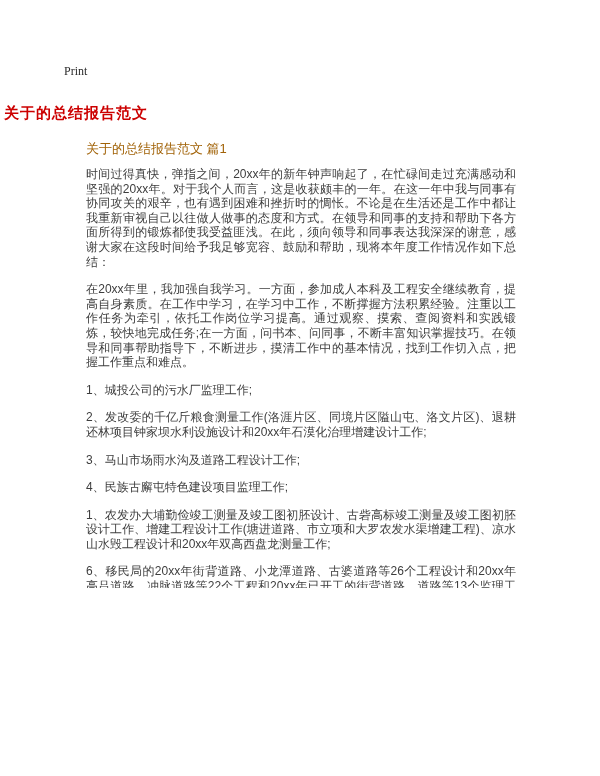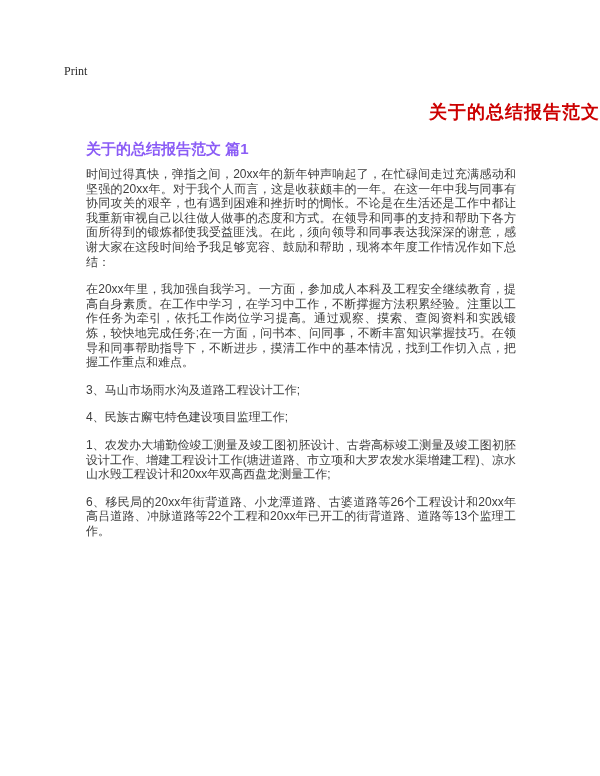--- a/index.html
+++ b/index.html
@@ -19,65 +19,67 @@
   .print-link {
     display: inline-block;
     margin: 64px 0 0 64px;
     font-family: "Liberation Serif", serif;
     font-size: 12px;
     color: #2b2b2b;
     cursor: pointer;
   }
   .doc-title {
     margin: 22px 0 0 4px;
-    text-align: right;
-    font-size: 18px;
+    text-align: left;
+    font-size: 15px;
     line-height: 23px;
     font-weight: bold;
     color: #cc0000;
     letter-spacing: 1px;
   }
   .article {
     box-sizing: border-box;
     width: 430px;
     margin: 17px 84px 0 86px;
     color: #3d3d3d;
     font-size: 12px;
     line-height: 14.6px;
     text-align: justify;
   }
   .subtitle {
     margin: 0 0 11px 0;
     color: #3d3d3d;
   }
   .section-heading {
     margin: 0 0 11px 0;
-    font-size: 15px;
+    font-size: 13px;
     line-height: 15px;
-    font-weight: bold;
-    color: #8b5cf6;
+    font-weight: normal;
+    color: #a16207;
   }
   .article p {
     margin: 0 0 13px 0;
   }
 </style>
 </head>
 <body>
 
 <div class="page">
   <span class="print-link">Print</span>
 
   <h1 class="doc-title" style="color: rgb(204, 0, 0);">关于的总结报告范文</h1>
 
   <div class="article">
 
     <h2 class="section-heading">关于的总结报告范文 篇1</h2>
 
     <div>
         <p>时间过得真快，弹指之间，20xx年的新年钟声响起了，在忙碌间走过充满感动和坚强的20xx年。对于我个人而言，这是收获颇丰的一年。在这一年中我与同事有协同攻关的艰辛，也有遇到困难和挫折时的惆怅。不论是在生活还是工作中都让我重新审视自己以往做人做事的态度和方式。在领导和同事的支持和帮助下各方面所得到的锻炼都使我受益匪浅。在此，须向领导和同事表达我深深的谢意，感谢大家在这段时间给予我足够宽容、鼓励和帮助，现将本年度工作情况作如下总结：</p>
         <p>在20xx年里，我加强自我学习。一方面，参加成人本科及工程安全继续教育，提高自身素质。在工作中学习，在学习中工作，不断撑握方法积累经验。注重以工作任务为牵引，依托工作岗位学习提高。通过观察、摸索、查阅资料和实践锻炼，较快地完成任务;在一方面，问书本、问同事，不断丰富知识掌握技巧。在领导和同事帮助指导下，不断进步，摸清工作中的基本情况，找到工作切入点，把握工作重点和难点。</p>
+        <p>1、城投公司的污水厂监理工作;</p>
+        <p>2、发改委的千亿斤粮食测量工作(洛涯片区、同境片区隘山屯、洛文片区)、退耕还林项目钟家坝水利设施设计和20xx年石漠化治理增建设计工作;</p>
         <p>3、马山市场雨水沟及道路工程设计工作;</p>
         <p>4、民族古廨屯特色建设项目监理工作;</p>
         <p>1、农发办大埔勤俭竣工测量及竣工图初胚设计、古砦高标竣工测量及竣工图初胚设计工作、增建工程设计工作(塘进道路、市立项和大罗农发水渠增建工程)、凉水山水毁工程设计和20xx年双高西盘龙测量工作;</p>
         <p>6、移民局的20xx年街背道路、小龙潭道路、古婆道路等26个工程设计和20xx年高吕道路、冲脉道路等22个工程和20xx年已开工的街背道路、道路等13个监理工作。</p>
       </div>
   </div>
 </div>
 
 </body></html>

